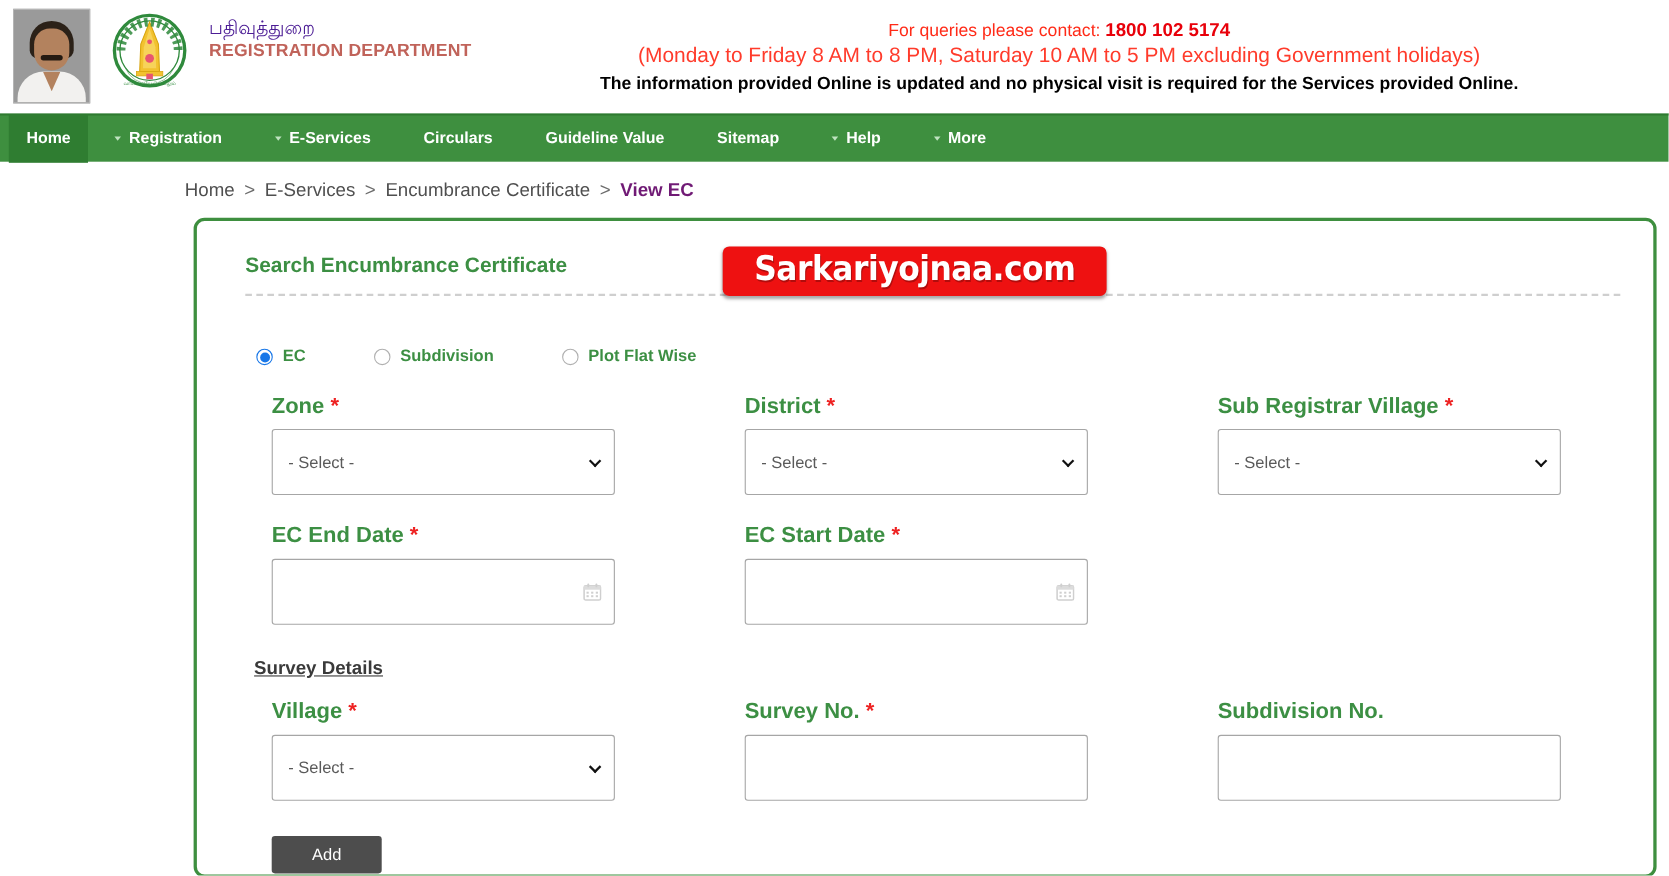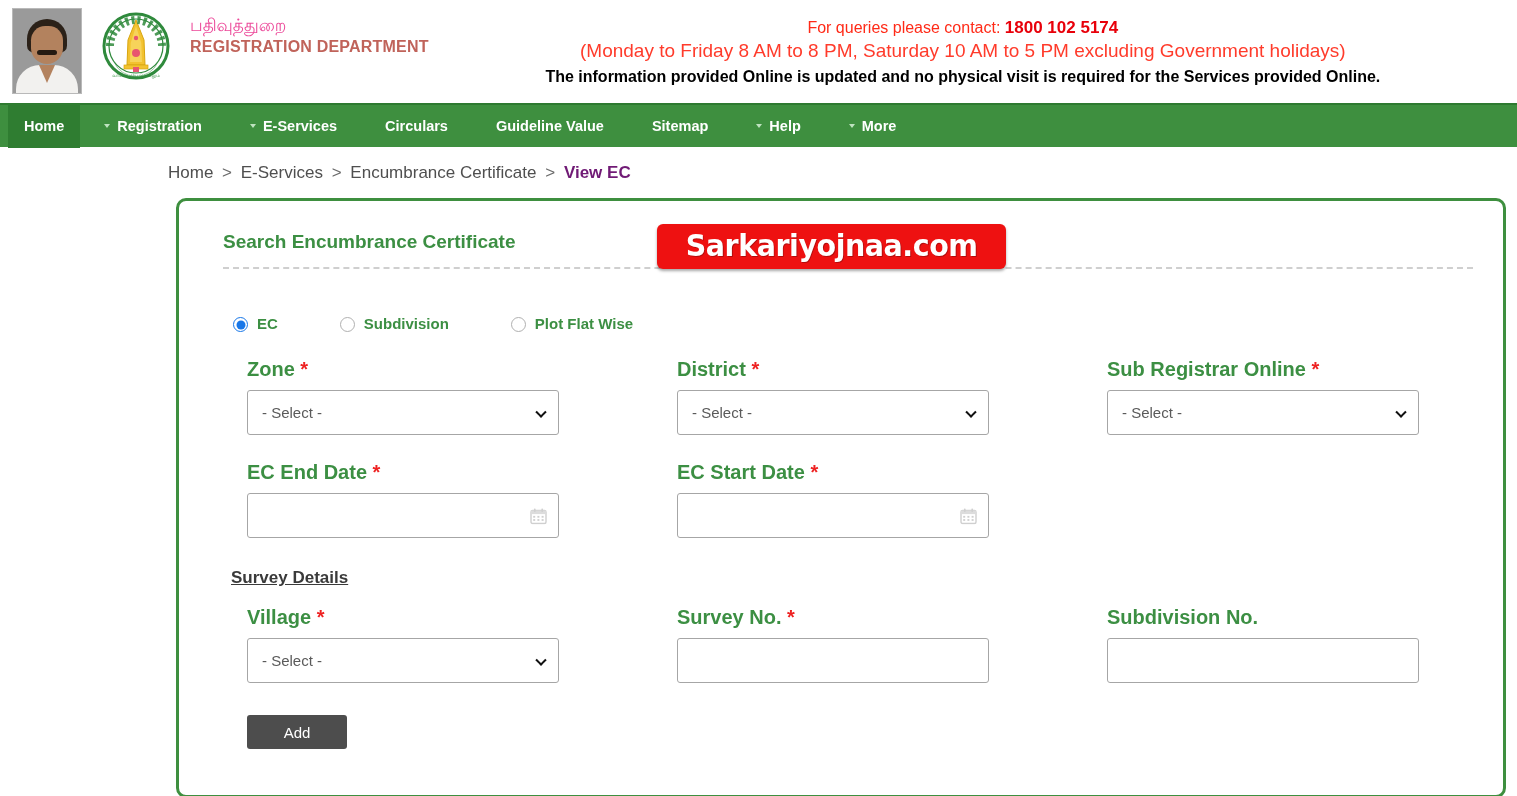--- a/index.html
+++ b/index.html
@@ -54,21 +54,21 @@
   .emblem {
     width: 72px; height: 72px;
     margin: 10px 0 0 18px;
     position: relative; flex: 0 0 auto;
   }
   .dept-text {
     margin: 16px 0 0 18px;
     flex: 0 0 auto;
   }
   .dept-tamil {
-    font-size: 17px; color: #ec4899; line-height: 1.2; font-weight: 500;
+    font-size: 17px; color: #4c1d95; line-height: 1.2; font-weight: 500;
   }
   .dept-en {
     font-size: 16px; color: #c0635a; font-weight: bold; letter-spacing: .2px; margin-top: 2px;
   }
   .contact-block {
     flex: 1 1 auto;
     text-align: center;
     padding: 18px 20px 0 0;
   }
   .contact-line1 { color:#ff2a17; font-size: 16px; }
@@ -186,21 +186,21 @@
   }
   .fcol { width: 430px; flex: 0 0 auto; }
   .flabel {
     color:#3c8f43; font-weight: bold; font-size: 20px;
     margin-bottom: 9px; display: block;
   }
   .req { color:#ee2222; font-weight: bold; }
 
   .sel-wrap { position: relative; width: 312px; }
   select.field, input.field {
-    width: 312px; height: 45px;
+    width: 312px; height: 60px;
     border: 1px solid #a6a6a6;
     border-radius: 3px;
     background: #fff;
     font-family: "Liberation Sans", sans-serif;
     font-size: 15px;
     color: #5a5a5a;
     padding: 0 34px 0 14px;
     appearance: none; -webkit-appearance: none;
     outline: none;
   }
@@ -372,21 +372,21 @@
         <div class="sel-wrap">
           <select class="field">
             <option>- Select -</option>
           </select>
           <span class="chev"></span>
         </div>
       </div>
 
       <div class="fcol">
         <span class="flabel">
-          <span>Sub Registrar Online</span>
+          <span>Sub Registrar Village</span>
           <span class="req">*</span>
         </span>
         <div class="sel-wrap">
           <select class="field">
             <option>- Select -</option>
           </select>
           <span class="chev"></span>
         </div>
       </div>
     </div>

